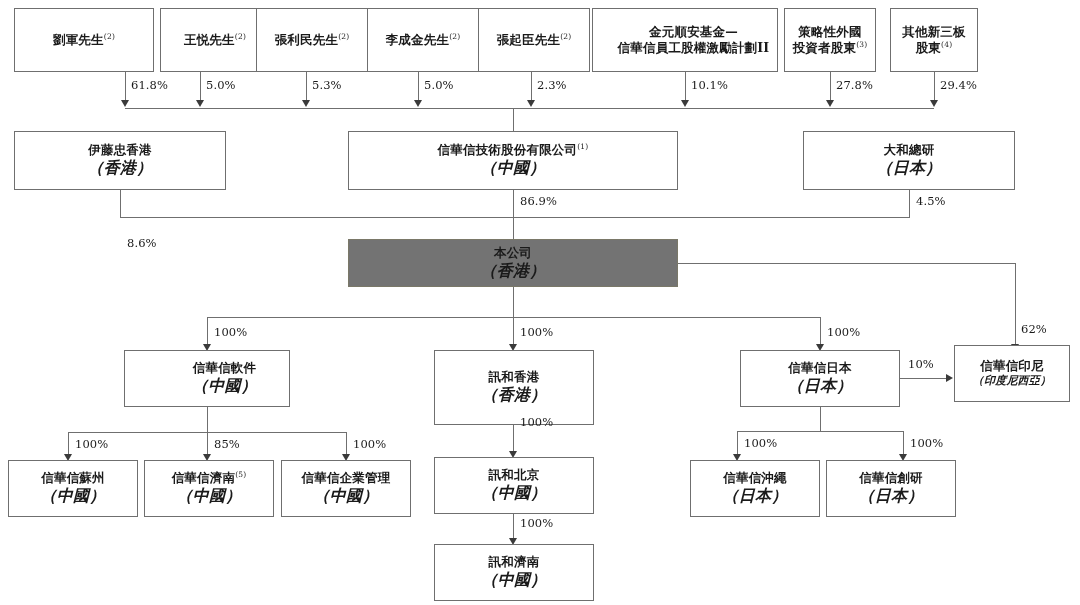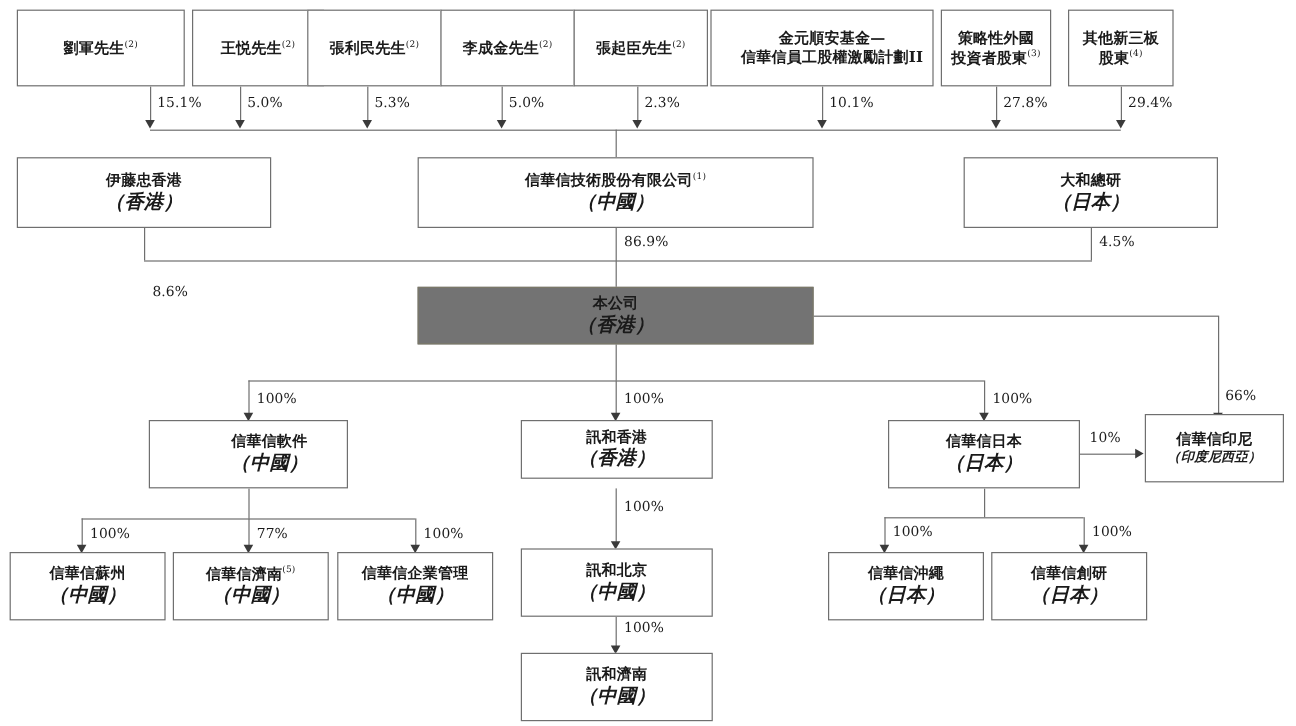--- a/index.html
+++ b/index.html
@@ -126,21 +126,21 @@
     <div class="nm wrap" style="white-space:pre-line;"><span style="white-space:pre-line">策略性外國
 投資者股東</span><sup>(3)</sup></div>
   </div>
   <div class="box" style="left:890px;top:8px;width:88px;height:64px;">
     <div class="nm wrap" style="white-space:pre-line;"><span style="white-space:pre-line">其他新三板
 股東</span><sup>(4)</sup></div>
   </div>
 
   <div class="v" style="left:125px;top:72px;height:29px;"></div>
   <div class="adown" style="left:121px;top:100px;"></div>
-  <div class="pct" style="left:131px;top:78px;">15.1%</div>
+  <div class="pct" style="left:131px;top:78px;">61.8%</div>
 
   <div class="v" style="left:200px;top:72px;height:29px;"></div>
   <div class="adown" style="left:196px;top:100px;"></div>
   <div class="pct" style="left:206px;top:78px;">5.0%</div>
 
   <div class="v" style="left:306px;top:72px;height:29px;"></div>
   <div class="adown" style="left:302px;top:100px;"></div>
   <div class="pct" style="left:312px;top:78px;">5.3%</div>
 
   <div class="v" style="left:418px;top:72px;height:29px;"></div>
@@ -191,42 +191,42 @@
   <div class="h" style="left:120px;top:217px;width:790px;"></div>
 
   <div class="box highlight" style="left:348px;top:239px;width:330px;height:48px;">
     <div class="nm">本公司</div>
     <div class="loc">（香港）</div>
   </div>
 
   <div class="h" style="left:678px;top:263px;width:337px;"></div>
   <div class="v" style="left:1015px;top:263px;height:82px;"></div>
   <div class="adown" style="left:1011px;top:344px;"></div>
-  <div class="pct" style="left:1021px;top:322px;">66%</div>
+  <div class="pct" style="left:1021px;top:322px;">62%</div>
 
   <div class="v" style="left:513px;top:287px;height:30px;"></div>
   <div class="h" style="left:207px;top:317px;width:613px;"></div>
 
   <div class="v" style="left:207px;top:317px;height:28px;"></div>
   <div class="adown" style="left:203px;top:344px;"></div>
   <div class="pct" style="left:214px;top:325px;">100%</div>
 
   <div class="v" style="left:513px;top:317px;height:28px;"></div>
   <div class="adown" style="left:509px;top:344px;"></div>
   <div class="pct" style="left:520px;top:325px;">100%</div>
 
   <div class="v" style="left:820px;top:317px;height:28px;"></div>
   <div class="adown" style="left:816px;top:344px;"></div>
   <div class="pct" style="left:827px;top:325px;">100%</div>
 
   <div class="box" style="left:124px;top:350px;width:166px;height:57px;padding-left:38px;">
     <div class="nm">信華信軟件</div>
     <div class="loc">（中國）</div>
   </div>
-  <div class="box" style="left:434px;top:350px;width:160px;height:49px;">
+  <div class="box" style="left:434px;top:350px;width:160px;height:75px;">
     <div class="nm">訊和香港</div>
     <div class="loc">（香港）</div>
   </div>
   <div class="box" style="left:740px;top:350px;width:160px;height:57px;">
     <div class="nm">信華信日本</div>
     <div class="loc">（日本）</div>
   </div>
   <div class="box" style="left:954px;top:345px;width:116px;height:57px;">
     <div class="nm">信華信印尼</div>
     <div class="loc" style="font-size:11px;text-align:center;">（印度尼西亞）</div>
@@ -238,21 +238,21 @@
 
   <div class="v" style="left:207px;top:407px;height:25px;"></div>
   <div class="h" style="left:68px;top:432px;width:278px;"></div>
 
   <div class="v" style="left:68px;top:432px;height:23px;"></div>
   <div class="adown" style="left:64px;top:454px;"></div>
   <div class="pct" style="left:75px;top:437px;">100%</div>
 
   <div class="v" style="left:207px;top:432px;height:23px;"></div>
   <div class="adown" style="left:203px;top:454px;"></div>
-  <div class="pct" style="left:214px;top:437px;">77%</div>
+  <div class="pct" style="left:214px;top:437px;">85%</div>
 
   <div class="v" style="left:346px;top:432px;height:23px;"></div>
   <div class="adown" style="left:342px;top:454px;"></div>
   <div class="pct" style="left:353px;top:437px;">100%</div>
 
   <div class="box" style="left:8px;top:460px;width:130px;height:57px;">
     <div class="nm">信華信蘇州</div>
     <div class="loc">（中國）</div>
   </div>
   <div class="box" style="left:144px;top:460px;width:130px;height:57px;">

